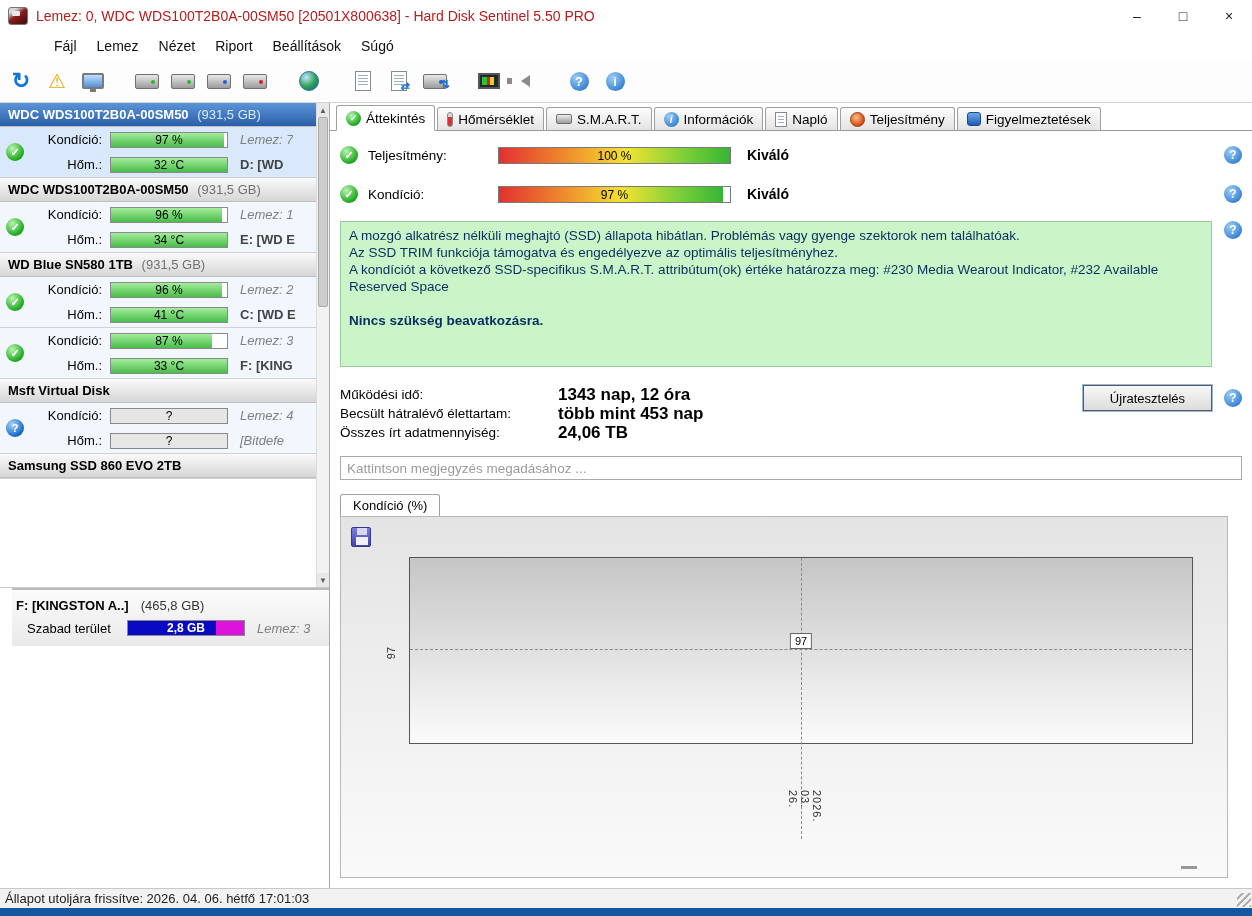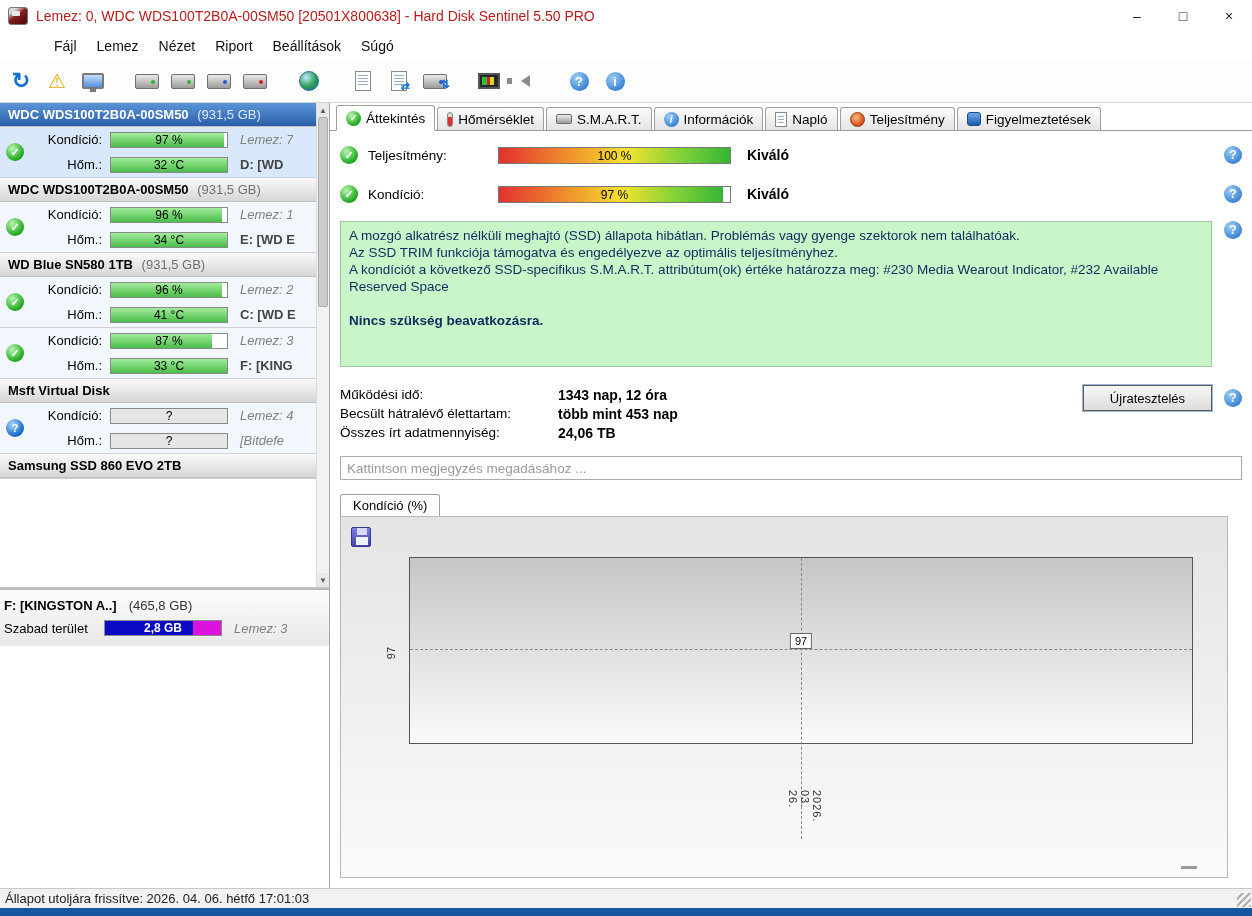--- a/index.html
+++ b/index.html
@@ -78,25 +78,25 @@
   .row-extra.italic { font-style:italic; color:#808080; }
   .row-extra.drive { font-weight:bold; color:#444; }
 
   
   .vscroll { position:absolute; right:0; top:0; bottom:0; width:13px; background:#f2f2f2; border-left:1px solid #ddd; }
   .vscroll .arrow { height:14px; display:flex; align-items:center; justify-content:center; font-size:8px; color:#606060; background:#e8e8e8; }
   .vscroll .arrow.down { position:absolute; bottom:0; left:0; right:0; }
   .vscroll .thumb { position:absolute; top:14px; left:1px; right:1px; height:190px; background:#cdcdcd; border:1px solid #aaa; border-radius:2px; }
 
   
-  .volume-panel { border-top:2px solid #bbb; background:linear-gradient(#fbfbfb,#e9e9e9); padding:4px 0 6px 0; }
+  .volume-panel { border-top:2px solid #bbb; background:linear-gradient(#fbfbfb,#e9e9e9); padding:4px 0 6px 0;margin-left:12px; }
   .vol-row1 { display:flex; align-items:center; height:22px; padding-left:4px; }
   .vol-title { font-weight:bold; }
   .vol-size { margin-left:12px; color:#333; }
-  .vol-row2 { display:flex; align-items:center; height:24px; padding-left:4px; }
+  .vol-row2 { display:flex; align-items:center; height:24px; padding-left:15px; }
   .vol-label { width:100px; flex:none; }
   .free-meter { position:relative; width:118px; height:16px; border:1px solid #8a8a8a; flex:none;
      background:linear-gradient(90deg,#0a0ac4 0 76%, #de12de 76%); }
   .free-text { position:absolute; inset:0; text-align:center; color:#fff; font-weight:bold; font-size:12px; line-height:15px; }
   .sidebar-rest { flex:1; background:#fff; }
 
   
   .main { flex:1; display:flex; flex-direction:column; min-width:0; background:#fff; }
   .tabbar { height:28px; display:flex; align-items:flex-end; gap:2px; padding:2px 0 0 6px; border-bottom:1px solid #9a9a9a; flex:none; }
   .tab { display:flex; align-items:center; gap:5px; padding:0 9px; height:23px; border:1px solid #a0a0a0; border-bottom:none; border-radius:3px 3px 0 0; background:linear-gradient(#fcfcfc,#e4e4e4); font-size:13.5px; }
@@ -123,21 +123,21 @@
 
   .statusbox-wrap { display:flex; align-items:flex-start; margin-bottom:18px; }
   .statusbox { flex:1; background:#c9f5c9; border:1px solid #9ec89e; padding:5px 8px; color:#0e2c5e; font-size:13.5px; line-height:17px; min-height:146px; }
   .statusbox .bold-line { font-weight:bold; margin-top:17px; }
   .statusbox-wrap .help-btn { margin-left:12px; }
 
   .stats-wrap { display:flex; align-items:flex-start; margin-bottom:14px; }
   .stats { flex:1; }
   .stat-row { display:flex; height:19px; align-items:center; }
   .stat-label { width:218px; flex:none; font-size:13.5px; }
-  .stat-value { font-weight:bold; font-size:14px; }
+  .stat-value { font-weight:bold; font-size:17px; }
   .retest-zone { display:flex; align-items:center; gap:12px; }
   .button { min-width:128px; height:26px; padding:0 26px; background:linear-gradient(#f8f8f8,#dcdcdc); border:1px solid #5a5a5a; box-shadow:0 0 0 1px #9cb8d8; font-size:13px; display:flex; align-items:center; justify-content:center; }
 
   .comment-input { width:100%; height:24px; border:1px solid #ababab; padding:0 6px; font-size:13.5px; color:#b91c1c; font-family:"Liberation Sans",sans-serif; margin-bottom:14px; }
   .comment-input::placeholder { color:#9a9a9a; }
 
   .chart-tab { display:inline-flex; align-items:center; height:22px; padding:0 12px; border:1px solid #a0a0a0; border-bottom:none; border-radius:3px 3px 0 0; background:#fff; font-size:13px; width:max-content; }
   .chart-panel { flex:1; border:1px solid #b8b8b8; background:linear-gradient(#e4e4e4,#fafafa); position:relative; min-height:260px; margin-right:14px; }
   .save-icon { position:absolute; left:10px; top:10px; width:20px; height:20px; background:linear-gradient(#7d7de0,#4343b2); border:1px solid #333a8a; border-radius:2px; }
   .save-icon::before { content:""; position:absolute; left:5px; top:0; width:10px; height:7px; background:#d8d8f5; }

